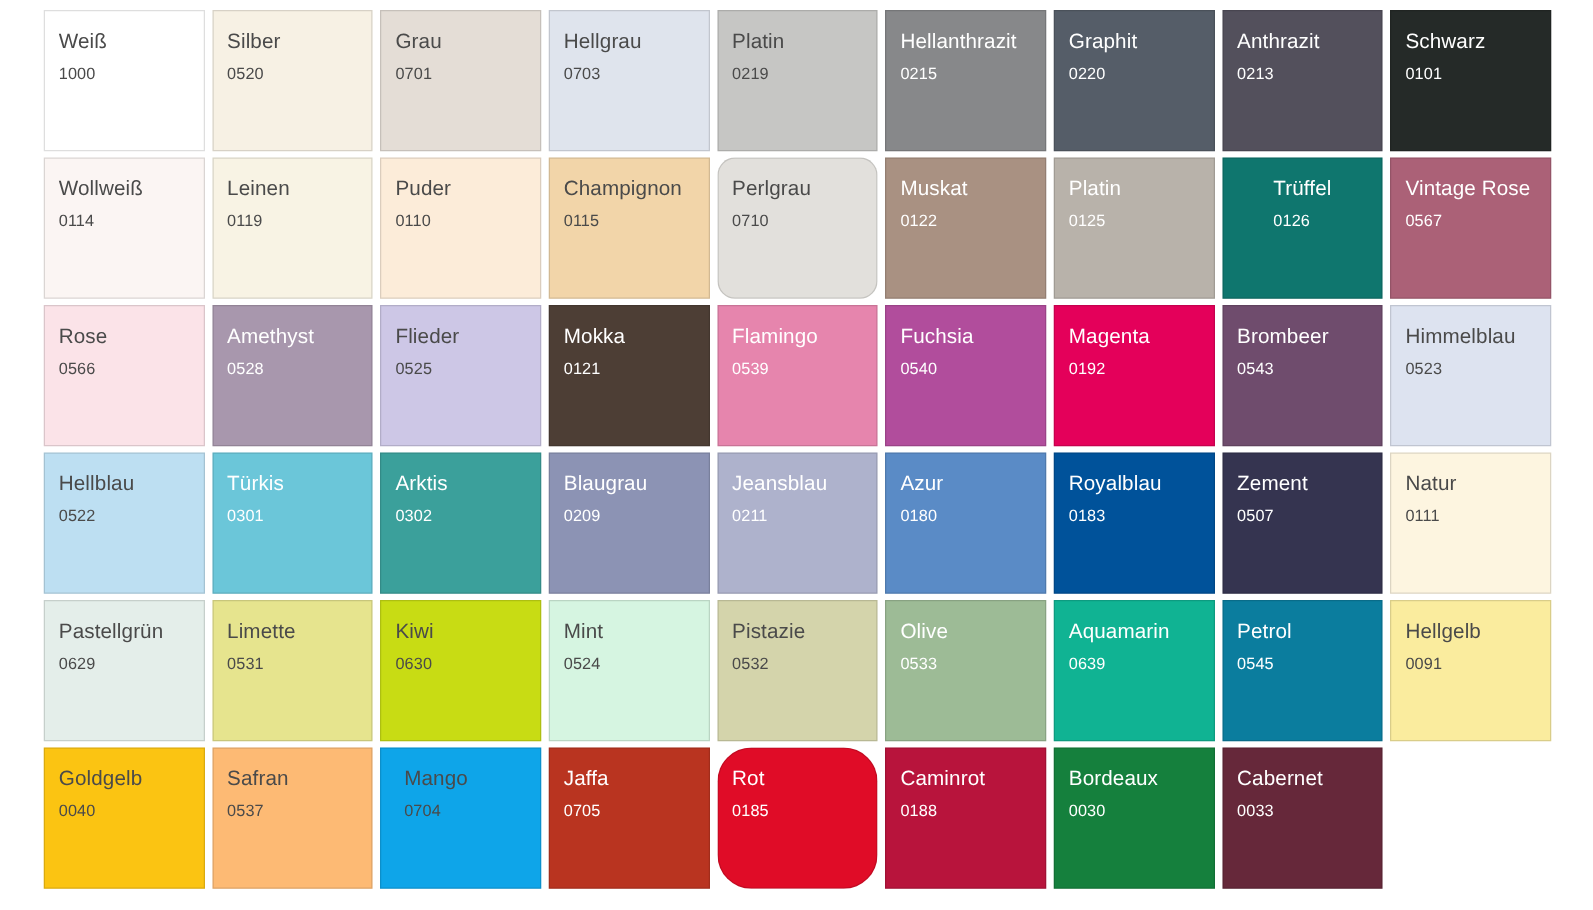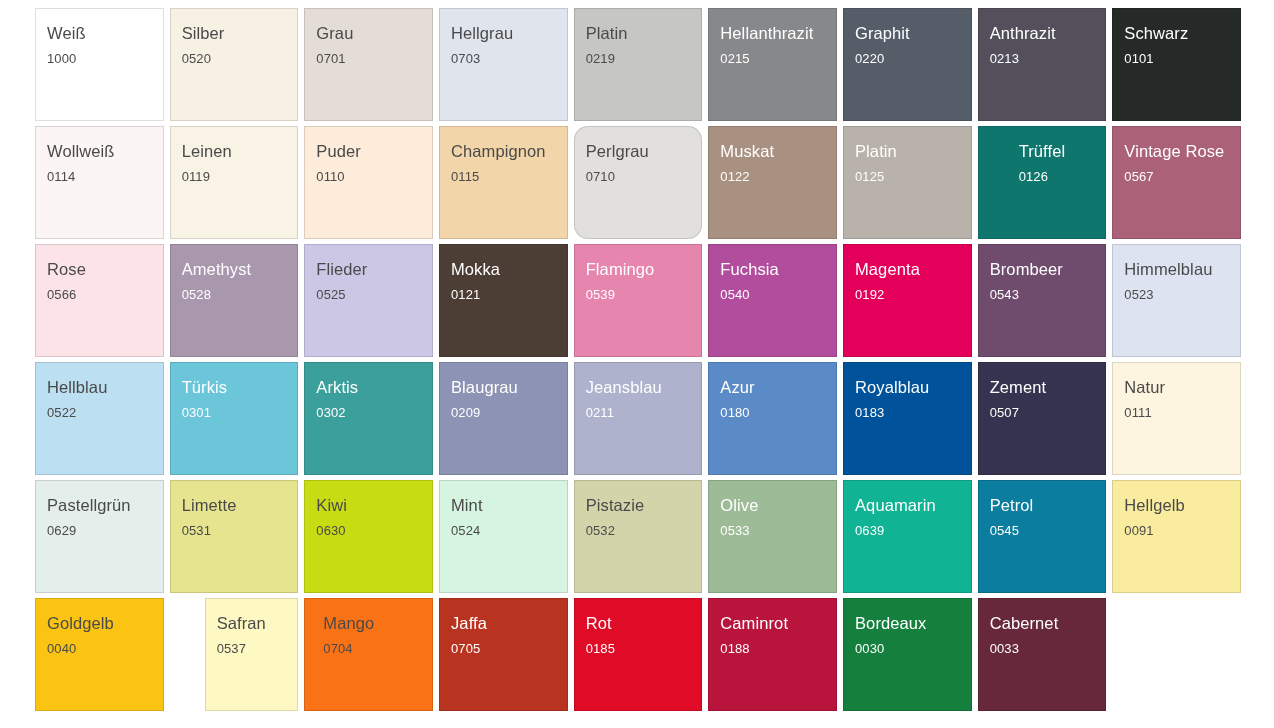--- a/index.html
+++ b/index.html
@@ -236,33 +236,33 @@
       <span class="swatch-code">0545</span>
     </div>
     <div class="swatch dark-text" style="background: rgb(250, 236, 158);">
       <span class="swatch-name">Hellgelb</span>
       <span class="swatch-code">0091</span>
     </div>
     <div class="swatch dark-text" style="background: rgb(251, 196, 18);">
       <span class="swatch-name">Goldgelb</span>
       <span class="swatch-code">0040</span>
     </div>
-    <div class="swatch dark-text" style="background: #fef9c3; margin-left: 35px;">
+    <div class="swatch dark-text" style="background: #fdba74;">
       <span class="swatch-name">Safran</span>
       <span class="swatch-code">0537</span>
     </div>
-    <div class="swatch dark-text" style="background: #f97316; padding-left: 18px;">
+    <div class="swatch dark-text" style="background: #0ea5e9; padding-left: 18px;">
       <span class="swatch-name">Mango</span>
       <span class="swatch-code">0704</span>
     </div>
     <div class="swatch light-text" style="background: rgb(185, 52, 32);">
       <span class="swatch-name">Jaffa</span>
       <span class="swatch-code">0705</span>
     </div>
-    <div class="swatch light-text" style="background: rgb(224, 12, 39);">
+    <div class="swatch light-text" style="background: rgb(224, 12, 39); border-radius: 27px;">
       <span class="swatch-name">Rot</span>
       <span class="swatch-code">0185</span>
     </div>
     <div class="swatch light-text" style="background: rgb(184, 20, 60);">
       <span class="swatch-name">Caminrot</span>
       <span class="swatch-code">0188</span>
     </div>
     <div class="swatch light-text" style="background: #15803d;">
       <span class="swatch-name">Bordeaux</span>
       <span class="swatch-code">0030</span>

